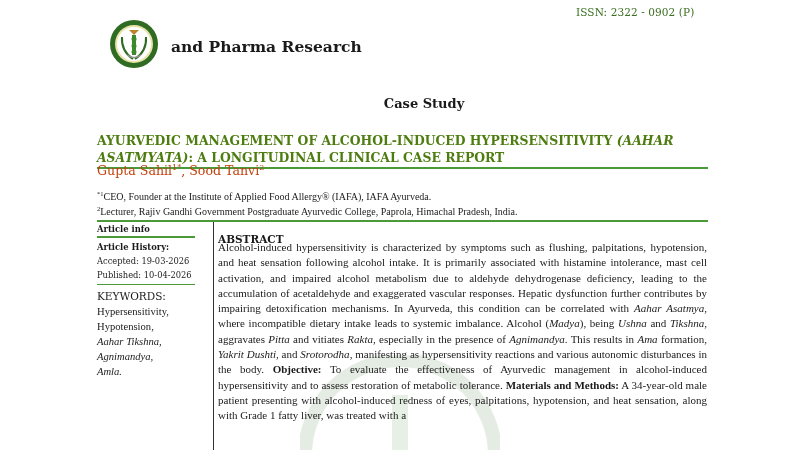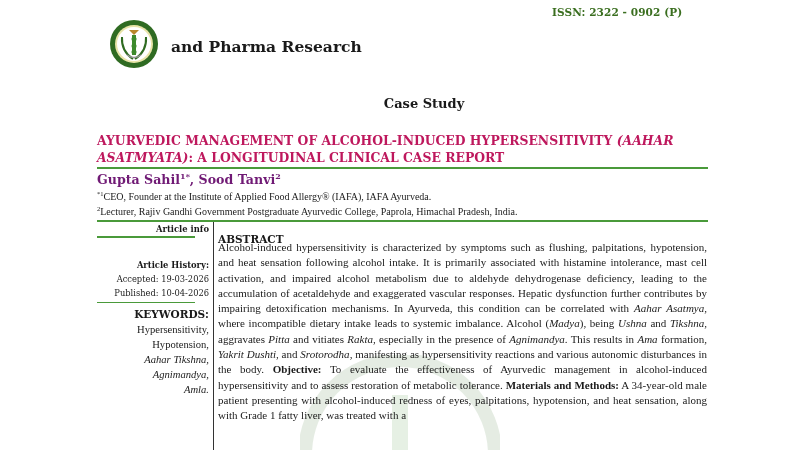--- a/index.html
+++ b/index.html
@@ -3,44 +3,44 @@
 <meta charset="utf-8">
 <style>
   html, body { margin:0; padding:0; }
   body {
     width:800px; height:450px; overflow:hidden; background:#ffffff;
     font-family:"DejaVu Serif", "Liberation Serif", serif; color:#1a1a1a;
     position:relative;
   }
   .abs { position:absolute; }
   .issn {
-    left:552px; top:5px; font-family:"DejaVu Serif", serif; font-weight:bold;
+    left:576px; top:5px; font-family:"DejaVu Serif", serif; font-weight:normal;
     font-size:10.5px; line-height:14px; color:#3a6e1f; letter-spacing:0.1px;
   }
   .logo { left:109px; top:19px; width:50px; height:50px; }
   .journal-title {
     left:171px; top:35px; font-weight:bold; font-size:15.5px; line-height:24px; color:#1a1a1a;
   }
   .article-type {
     left:0; width:800px; top:96px; text-align:center; font-weight:bold; font-size:13px; color:#1a1a1a;padding-left:24px;
   }
   .paper-title {
-    left:97px; top:132px; width:620px; font-weight:bold; font-size:12.4px; line-height:17px; color:#be185d;
+    left:97px; top:132px; width:620px; font-weight:bold; font-size:12.4px; line-height:17px; color:#4d7c0f;
   }
   .paper-title i { font-style:italic; }
   .rule { height:2px; background:#4a9a3a; }
-  .authors { left:97px; top:172px; font-weight:bold; font-size:12.6px; color:#701a75; }
+  .authors { left:97px; top:163px; font-weight:normal; font-size:12.6px; color:#c2410c; }
   .authors sup { font-size:8px; vertical-align:super; line-height:0; }
   .affil { left:97px; font-size:10px; color:#1a1a1a; font-family:"Liberation Serif", serif; }
   .affil sup { font-size:6.5px; vertical-align:super; line-height:0; }
-  .side { left:97px; top:222px; width:112px; font-size:8.3px; color:#1a1a1a;text-align:right; }
+  .side { left:97px; top:222px; width:112px; font-size:8.3px; color:#1a1a1a; }
   .side .lbl { font-weight:bold; font-size:8.4px; }
   .side .row { height:14px; line-height:14px; }
   .side-rule { height:1.5px; background:#4a9a3a; width:98px; }
-  .kw-title { font-weight:bold; font-size:10.5px; margin-top:3px; line-height:16px;}
+  .kw-title { font-weight:normal; font-size:10.5px; margin-top:3px; line-height:16px;}
   .kw { font-size:10.6px; line-height:15px; font-family:"Liberation Serif","DejaVu Serif", serif;}
   .vline { left:213px; top:222px; width:1px; height:228px; background:#333; }
   .abstract-head { left:218px; top:225px; font-weight:bold; font-size:10.5px;margin-top:8px; }
   .abstract {
     left:218px; top:240px; width:489px; font-size:11px; line-height:15.3px; text-align:justify;
     font-family:"Liberation Serif","DejaVu Serif", serif; color:#1a1a1a;
   }
   .abstract i { font-style:italic; }
   .abstract b { font-weight:bold; }
   .watermark { left:300px; top:355px; width:200px; height:200px; opacity:0.12; }
@@ -89,21 +89,21 @@
 </div>
 <div class="abs affil" style="top:206px;">
   <sup>2</sup><span>Lecturer, Rajiv Gandhi Government Postgraduate Ayurvedic College, Paprola, Himachal Pradesh, India.</span>
 </div>
 
 <div class="abs rule" style="left:97px; top:220px; width:611px;"></div>
 
 <div class="abs side">
   <div class="row lbl">Article info</div>
   <div class="side-rule"></div>
-  <div class="row lbl" style="margin-top:20px">Article History:</div>
+  <div class="row lbl" style="margin-top:2px">Article History:</div>
   <div class="row">Accepted: 19-03-2026</div>
   <div class="row">Published: 10-04-2026</div>
   <div class="side-rule" style="margin-top:2px"></div>
   <div class="kw-title">KEYWORDS:</div>
   <div class="kw">Hypersensitivity,</div>
   <div class="kw">Hypotension,</div>
   <div class="kw" style="font-style:italic">Aahar Tikshna,</div>
   <div class="kw" style="font-style:italic">Agnimandya,</div>
   <div class="kw" style="font-style:italic">Amla.</div>
 </div>

